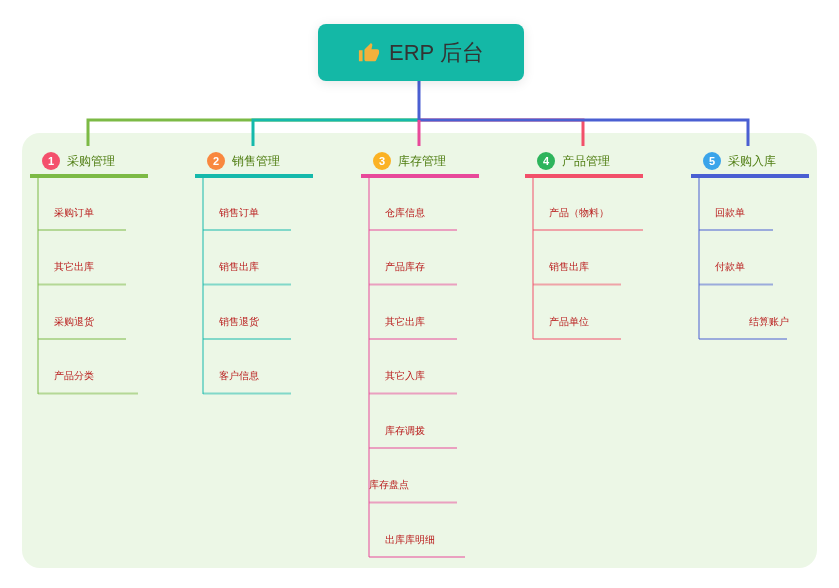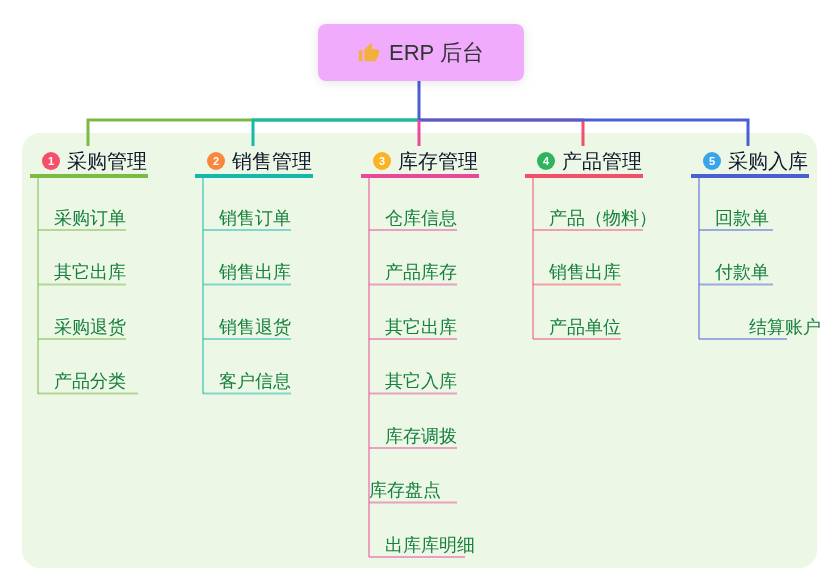--- a/index.html
+++ b/index.html
@@ -8,40 +8,40 @@
     font-family:"Liberation Sans","DejaVu Sans",sans-serif;
     color:#333;
   }
   .panel{
     position:absolute;left:22px;top:133px;width:795px;height:435px;
     background:#ecf7e6;border-radius:18px;
   }
   svg.connectors{position:absolute;left:0;top:0;z-index:2;}
   .root-node{
     position:absolute;left:318px;top:24px;width:206px;height:57px;z-index:3;
-    background:#f0abfc;border-radius:8px;box-shadow:0 2px 12px rgba(0,0,0,.10);
+    background:#14b8a6;border-radius:8px;box-shadow:0 2px 12px rgba(0,0,0,.10);
     display:flex;align-items:center;justify-content:center;gap:9px;
     font-size:22px;font-weight:500;color:#333;cursor:pointer;
   }
   .branch-header{
     position:absolute;top:149px;height:24px;z-index:3;
     display:flex;align-items:center;gap:7px;cursor:pointer;
   }
   .badge{
     width:18px;height:18px;border-radius:50%;flex:0 0 auto;
     display:flex;align-items:center;justify-content:center;
     color:#fff;font-size:11px;font-weight:700;line-height:1;
   }
   .badge-1{background:#f4506c}.badge-2{background:#f9883f}
   .badge-3{background:#fbb224}.badge-4{background:#2eb45c}
   .badge-5{background:#3aa4ea}
-  .branch-label{font-size:20px;color:#0f172a;}
+  .branch-label{font-size:12px;color:#4d7c0f;}
   .child{
     position:absolute;z-index:3;height:20px;
-    font-size:18px;color:#15803d;white-space:nowrap;cursor:pointer;
+    font-size:10px;color:#b91c1c;white-space:nowrap;cursor:pointer;
   }
   .icon-thumb{width:22px;height:22px;display:block;}
 </style>
 </head>
 <body>
 
 <div class="canvas">
 
   <div class="panel"></div>
 

